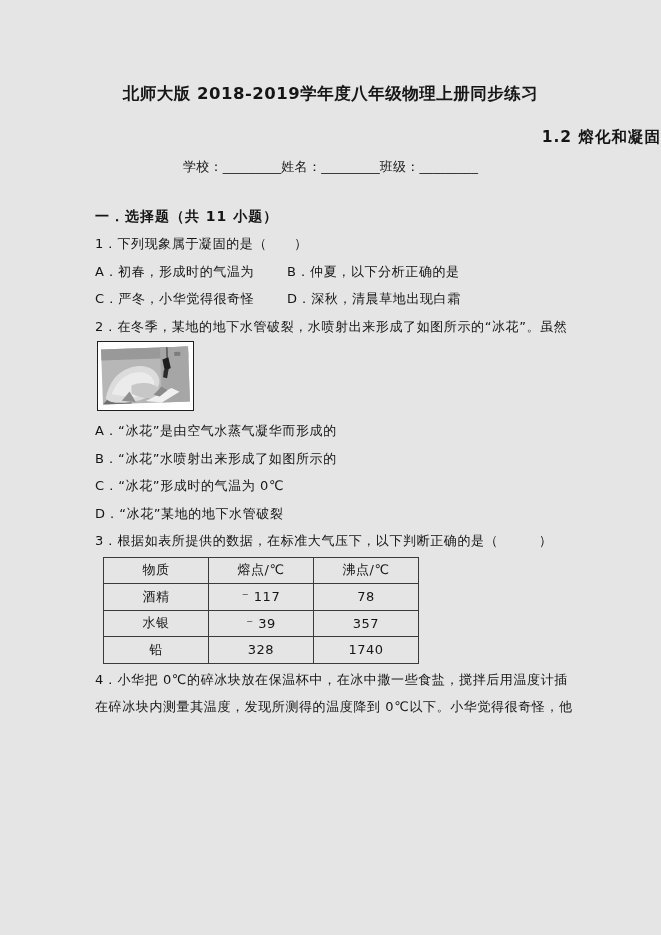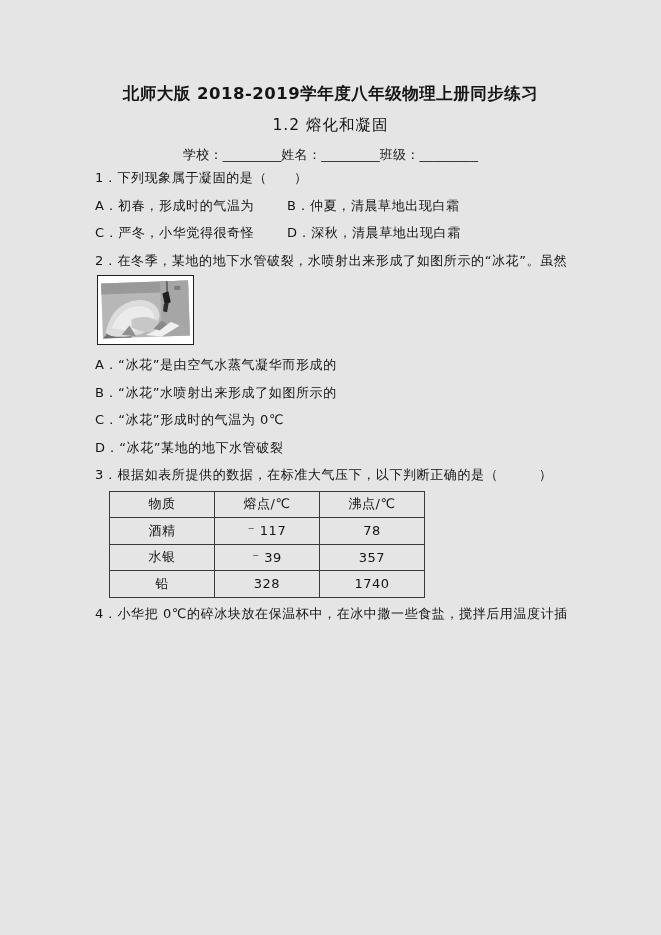--- a/index.html
+++ b/index.html
@@ -12,23 +12,23 @@
     overflow:hidden;
   }
   .doc-title {
     padding-top:82px;
     text-align:center;
     font-size:16.5px; font-weight:bold;
     letter-spacing:0.5px;
     line-height:24px;
   }
   .doc-subtitle {
-    margin-top:8px;
-    text-align:center;
-    font-size:15.5px; font-weight:normal;
+    margin-top:20px;
+    text-align:right;
+    font-size:15.5px; font-weight:bold;
     letter-spacing:1px;
     line-height:22px;
   }
   .info-line {
     margin-top:9px;
     text-align:center;
     font-size:13px;
     letter-spacing:0.3px;
     line-height:19px;
     white-space:nowrap;
@@ -52,21 +52,21 @@
   .optpair .opt-first { width:192px; flex:0 0 192px; }
   .photo-frame {
     margin:1px 0 6px 2px;
     width:89px; height:62px;
     border:1.5px solid #1f1f1f;
     background:#ffffff;
     padding:3px;
   }
   .phys-table {
     border-collapse:collapse;
-    margin:2px 0 2px 14px;
+    margin:2px 0 2px 8px;
   }
   .phys-table td {
     border:1.2px solid #3a3a3a;
     width:104px; height:25.5px;
     text-align:center; vertical-align:middle;
     font-size:13px;
     padding:0;
     letter-spacing:0.5px;
   }
   .q3opts { margin-top:2px; }
@@ -76,25 +76,26 @@
 
 <div class="page">
 
   <div class="doc-title">北师大版 2018-2019学年度八年级物理上册同步练习</div>
   <div class="doc-subtitle">1.2 熔化和凝固</div>
 
   <div class="info-line"><span>学校：</span><span class="blank">_________</span><span>姓名：</span><span class="blank">_________</span><span>班级：</span><span class="blank">_________</span></div>
 
   <div class="content">
 
+    <p class="sec-heading">一．选择题（共 11 小题）</p>
 
     <p class="line">1．下列现象属于凝固的是（　　）</p>
     <div class="line optpair">
       <span class="opt-first">A．初春，形成时的气温为</span>
-      <span>B．仲夏，清晨草地出现白霜</span>
+      <span>B．仲夏，以下分析正确的是</span>
     </div>
     <div class="line optpair">
       <span class="opt-first">C．严冬，小华觉得很奇怪</span>
       <span>D．深秋，清晨草地出现白霜</span>
     </div>
 
     <p class="line">2．在冬季，某地的地下水管破裂，水喷射出来形成了如图所示的“冰花”。虽然</p>
 
     <div class="photo-frame">
       <svg width="89" height="62" viewBox="0 0 89 62">
@@ -144,15 +145,16 @@
         <tr>
           <td>铅</td>
           <td>328</td>
           <td>1740</td>
         </tr>
       </tbody>
     </table>
 
 
     <p class="line">4．小华把 0℃的碎冰块放在保温杯中，在冰中撒一些食盐，搅拌后用温度计插</p>
+    <p class="line">在碎冰块内测量其温度，发现所测得的温度降到 0℃以下。小华觉得很奇怪，他</p>
 
   </div>
 </div>
 
 </body></html>

